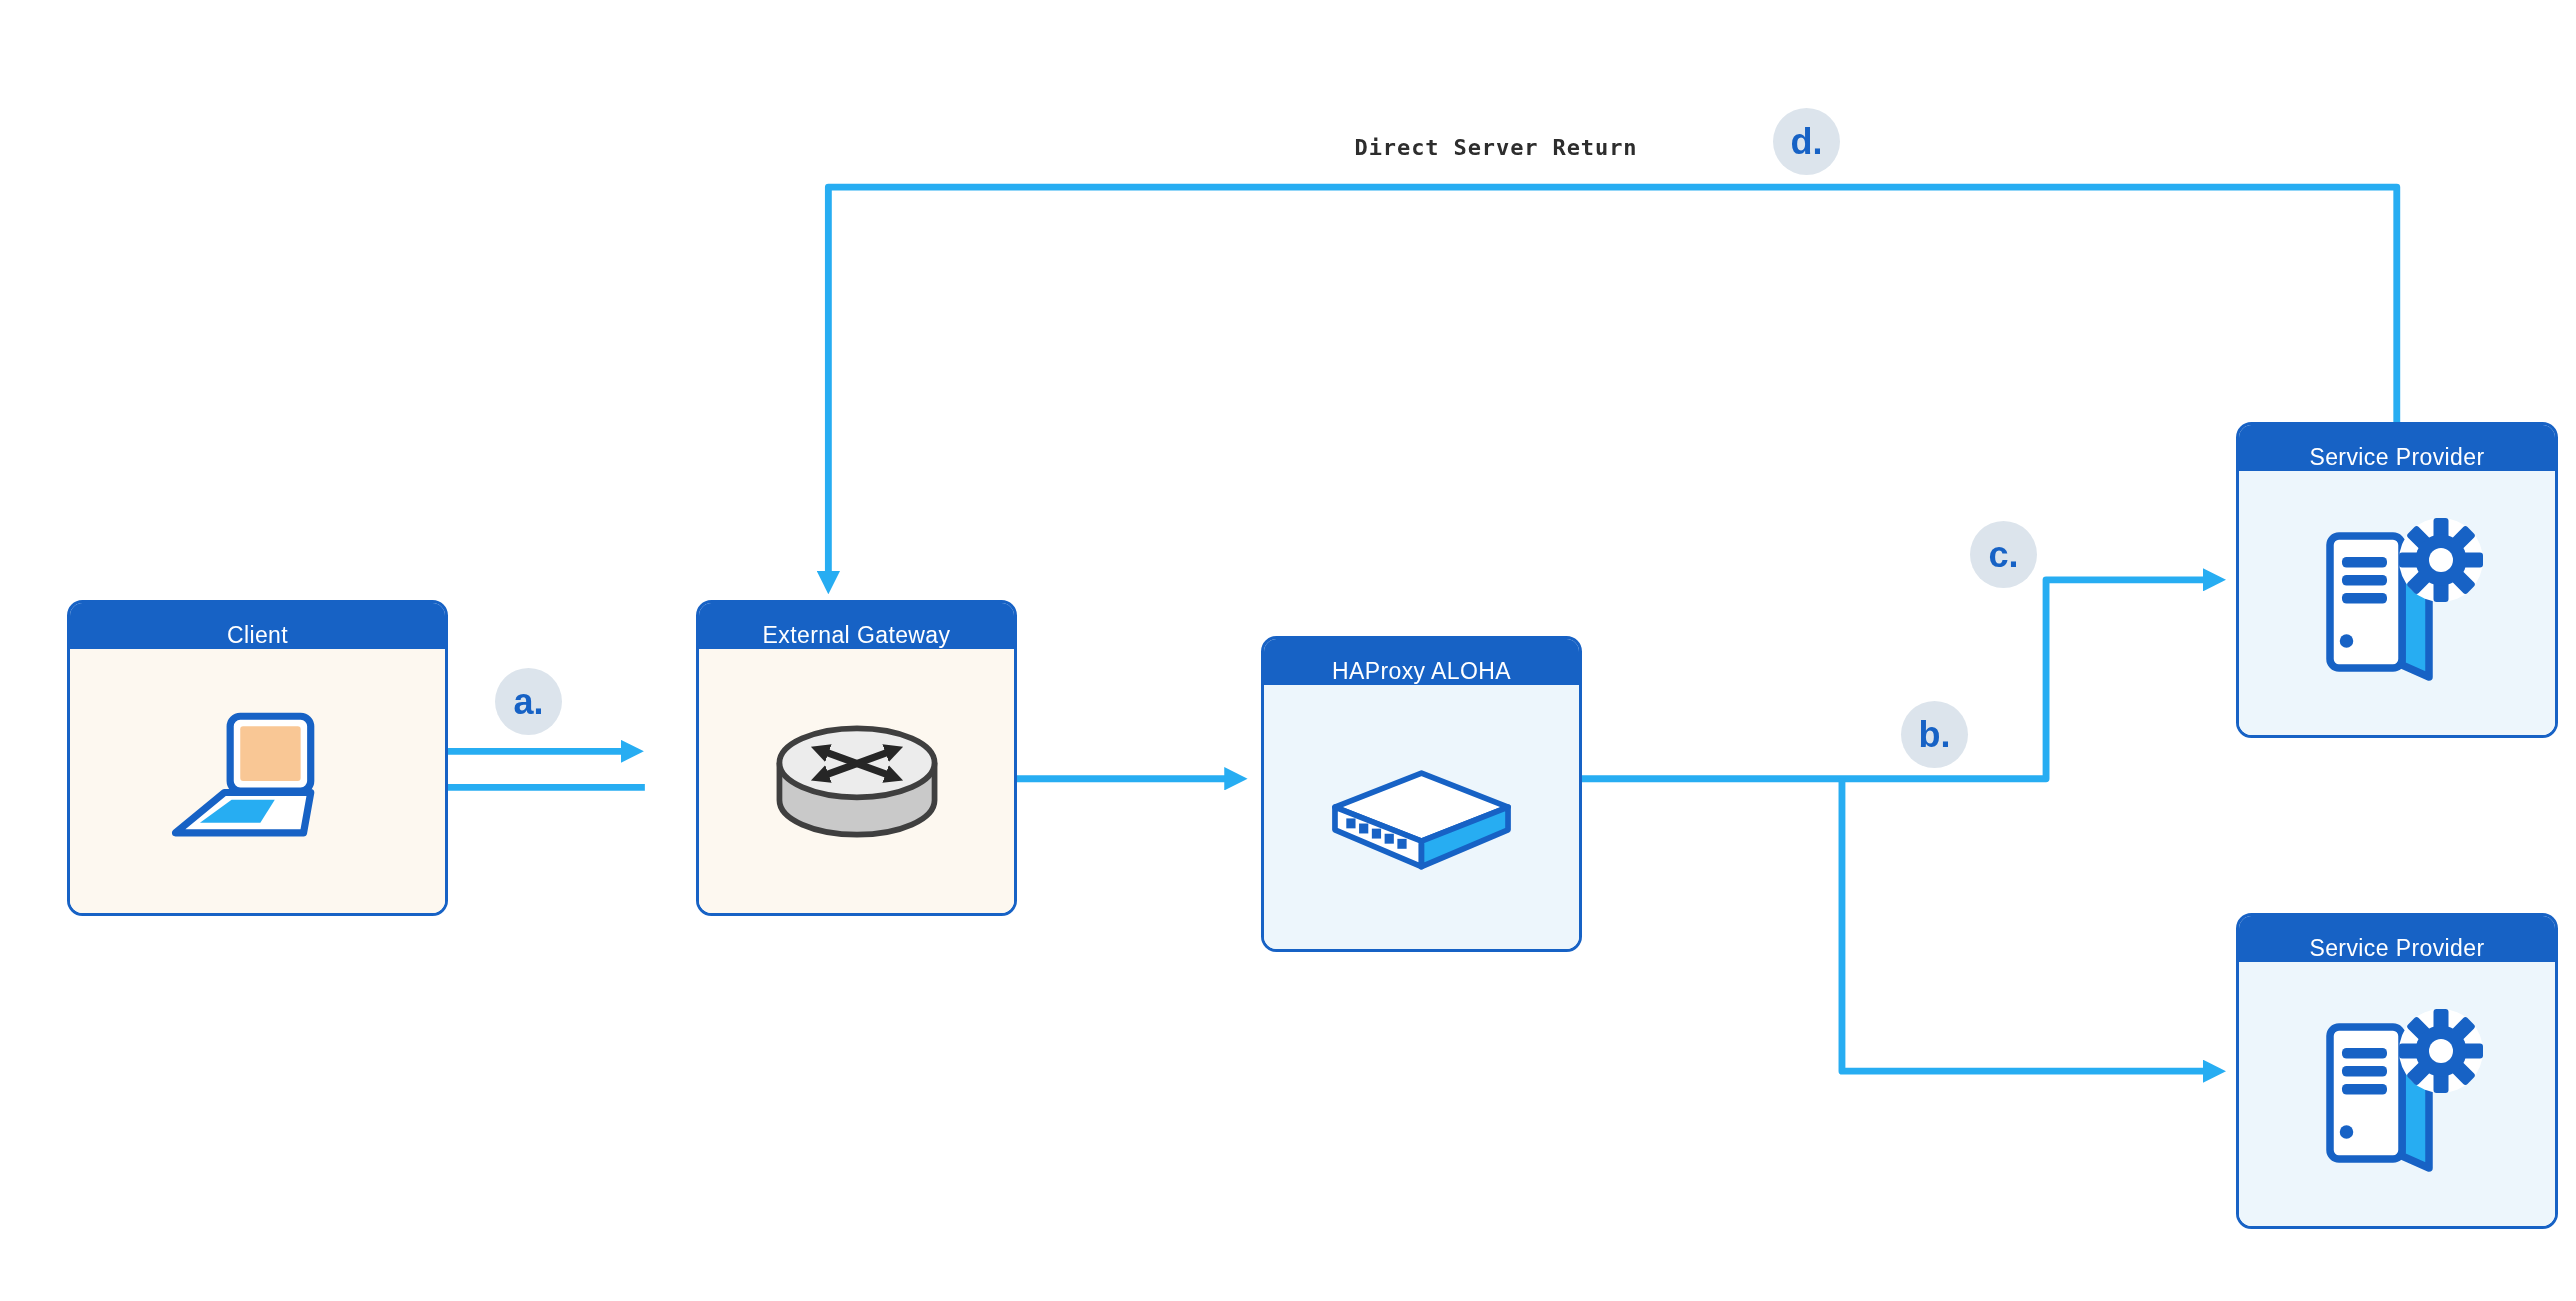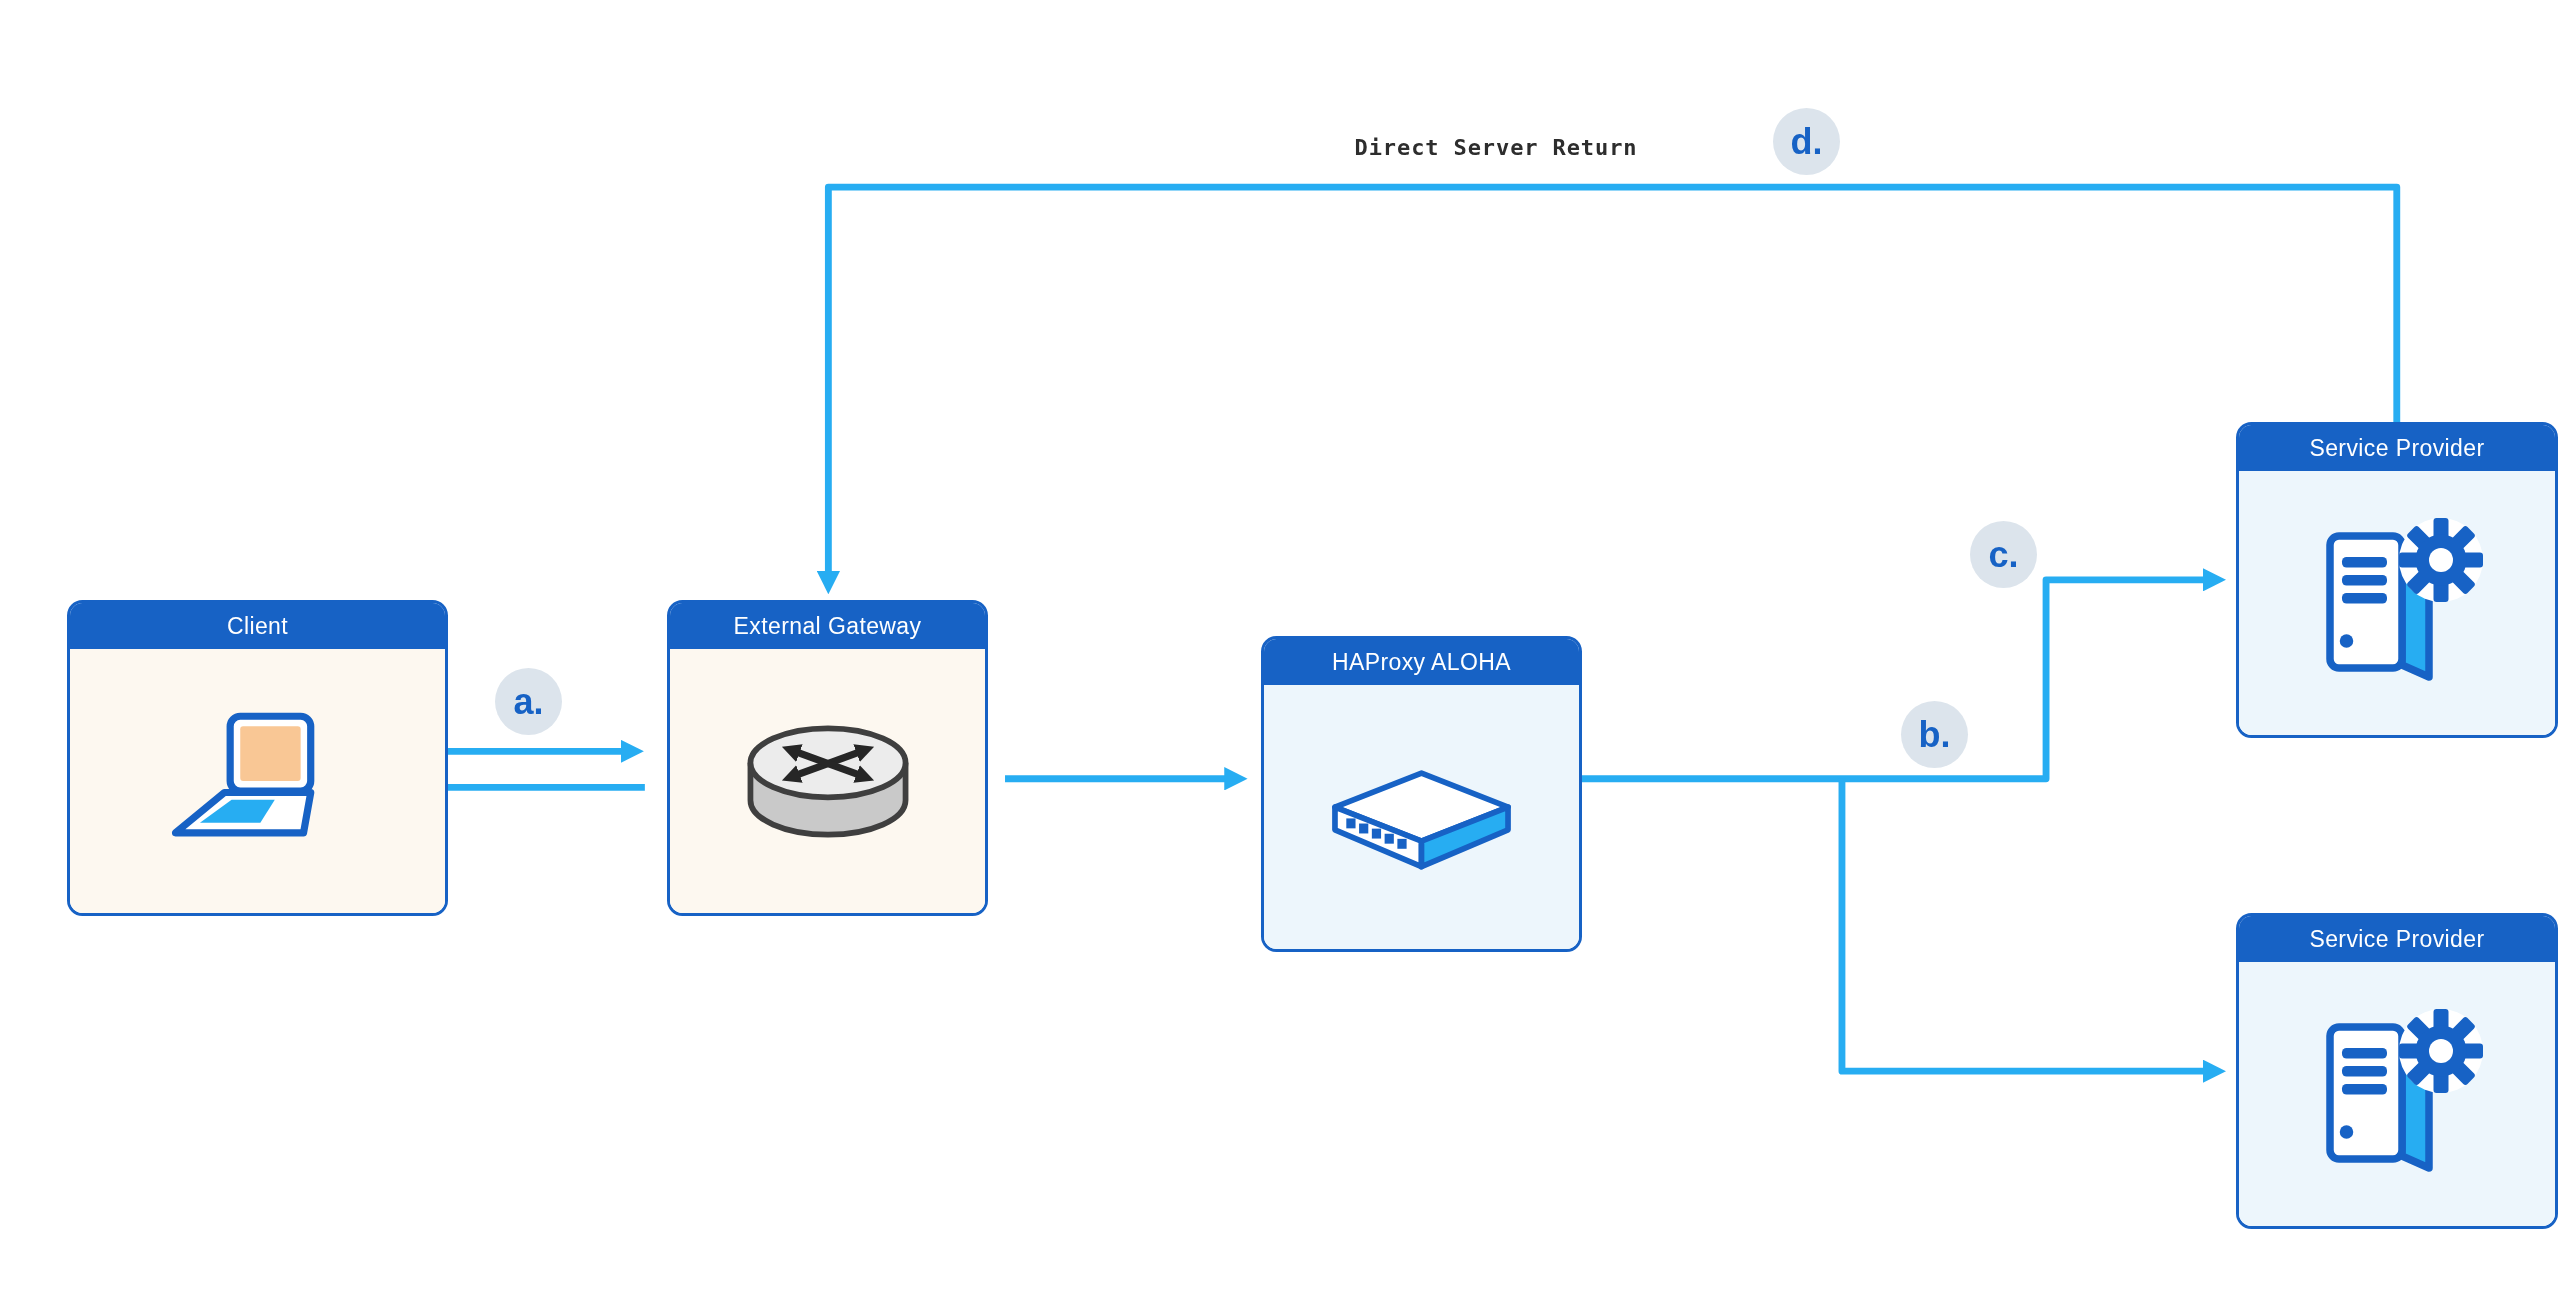--- a/index.html
+++ b/index.html
@@ -39,21 +39,21 @@
     border-radius:15.4px;
     overflow:hidden;
     box-sizing:border-box;
     background:#fff;
   }
   .node-header{
     flex:none;
     height:46px;
     background:var(--node-blue);
     color:#ffffff;
-    display:flex;align-items:center;justify-content:center;
+    display:flex;align-items:flex-end;justify-content:center;
     font-size:23px;
     font-weight:500;
     letter-spacing:0.4px;
   }
   .node-body{
     flex:1;
     display:flex;align-items:center;justify-content:center;
   }
   .node.cream .node-body{background:var(--cream);}
   .node.lblue .node-body{background:var(--light-blue);}
@@ -119,21 +119,21 @@
         <g stroke-linejoin="round" stroke-linecap="round">
           <rect x="46" y="5" width="56" height="52" rx="7" class="f-white s-blue" stroke-width="5"></rect>
           <rect x="53" y="12" width="42" height="38" rx="2" class="f-peach"></rect>
           <polygon points="8,86 42,58 102,58 97,86" class="f-white s-blue" stroke-width="5"></polygon>
           <polygon points="25,79 47,63 77,63 67,79" class="f-cyan"></polygon>
         </g>
       </svg>
     </div>
   </div>
 
-  <div class="node cream" style="left:667px;top:600px;width:321px;height:316px">
+  <div class="node cream" style="left:696px;top:600px;width:321px;height:316px">
     <div class="node-header">
       <span>External Gateway</span>
     </div>
     <div class="node-body">
       <svg viewBox="0 0 132 94" width="190" height="135">
         <defs>
           <marker id="arrDark" viewBox="0 0 10 10" refX="5" refY="5" markerWidth="2.6" markerHeight="2.6" orient="auto-start-reverse">
             <path d="M0 0 L10 5 L0 10 z" fill="#262626"></path>
           </marker>
         </defs>

